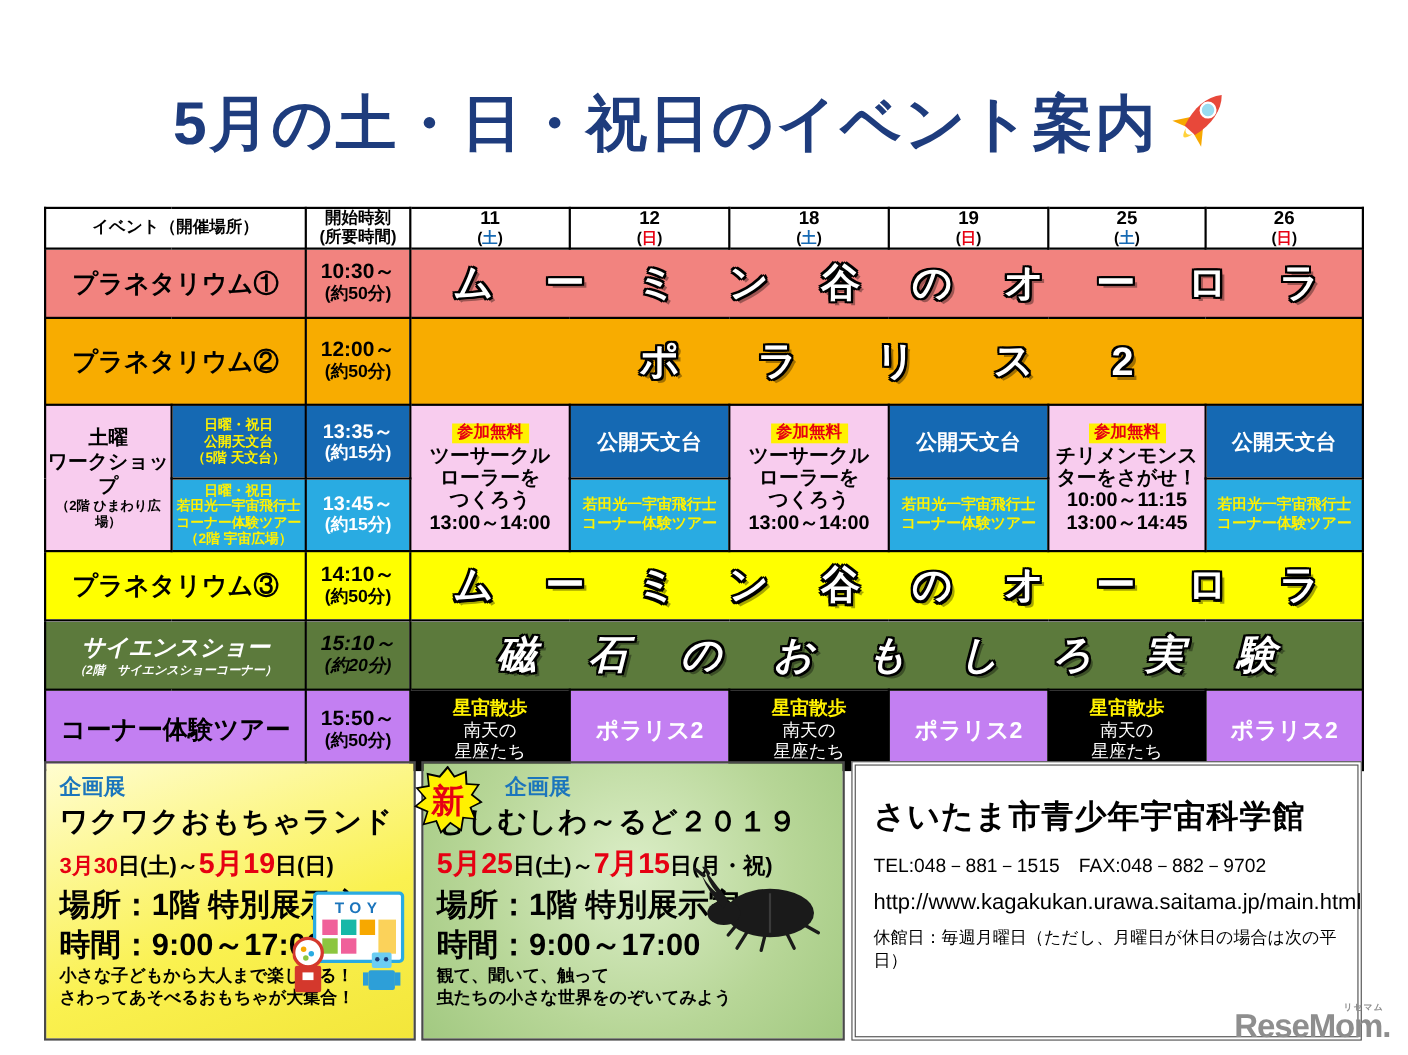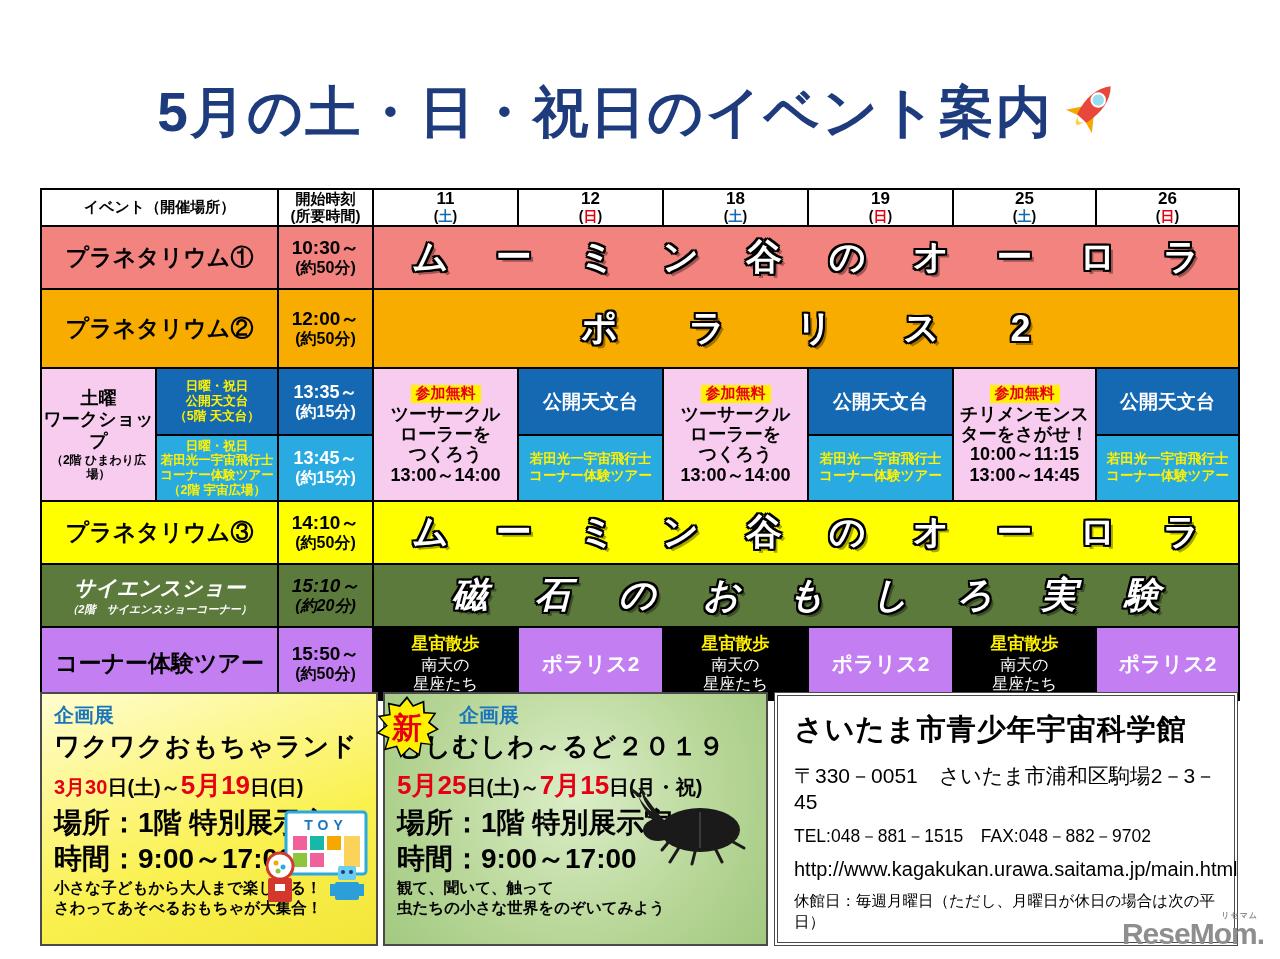--- a/index.html
+++ b/index.html
@@ -58,21 +58,21 @@
   .freecell .ln{font-size:18px;font-weight:bold;color:#000;white-space:nowrap;}
 
   .starcell{line-height:1.2;}
   .starcell .s1{font-size:17px;font-weight:bold;color:#FFF100;}
   .starcell .s2{font-size:16px;color:#fff;}
   .polaris{font-size:21px;font-weight:bold;color:#fff;}
 
   .box{position:absolute;top:692px;height:254px;border:2px solid #4A4A4A;padding:8px 12px;}
   .box1{left:40px;width:338px;background:linear-gradient(160deg,#FFFDD0 0%,#FAF150 60%,#F3E63A 100%);}
   .box2{left:383px;width:385px;background:radial-gradient(circle at 50% 40%,#DCEEC8 0%,#B7D697 60%,#A2C981 100%);}
-  .box3{left:774px;width:464px;background:#fff;border:4px double #4A4A4A;padding:14px 16px;}
+  .box3{left:774px;width:464px;background:#fff;border:4px double #4A4A4A;padding:27px 16px;}
 
   .tag{font-size:20px;font-weight:bold;color:var(--tagblue);}
   .ex-title{font-size:26px;font-weight:bold;color:#000;white-space:nowrap;letter-spacing:1px;}
   .dateline{font-size:20px;font-weight:bold;color:#000;white-space:nowrap;margin:4px 0 2px 0;}
   .dred{color:var(--red);} .dbig{font-size:26px;}
   .exline{font-size:28px;font-weight:bold;color:#000;line-height:1.3;}
   .exsmall{font-size:15.5px;font-weight:bold;color:#000;line-height:1.3;}
 
   .box2 .tag{margin-left:62px;}
   .newbadge{position:absolute;left:-10px;top:2px;width:64px;height:64px;}
@@ -397,21 +397,20 @@
       <ellipse cx="78" cy="42" rx="40" ry="22" fill="#1A1A1A"></ellipse>
       <ellipse cx="36" cy="42" rx="15" ry="11" fill="#1A1A1A"></ellipse>
       <path d="M36 38 Q22 24 16 8 Q24 20 30 24 Q20 12 20 4 Q30 18 40 30 Z" fill="#1A1A1A"></path>
       <path d="M18 8 L10 2 M22 6 L18 0" stroke="#1A1A1A" stroke-width="3" stroke-linecap="round"></path>
       <line x1="78" y1="24" x2="78" y2="60" stroke="#3A3A3A" stroke-width="2"></line>
     </svg>
   </div>
 
   <div class="box box3">
     <div class="mu-name">さいたま市青少年宇宙科学館</div>
-    <div class="mu-addr">〒330－0051　さいたま市浦和区駒場2－3－45</div>
     <div class="mu-tel">TEL:048－881－1515　FAX:048－882－9702</div>
     <div class="mu-url">http://www.kagakukan.urawa.saitama.jp/main.html</div>
     <div class="mu-closed">休館日：毎週月曜日（ただし、月曜日が休日の場合は次の平日）</div>
   </div>
 
   <div class="resemom">
     <span class="rm-kana">リセマム</span>
     <span class="rm-text">ReseMom.</span>
   </div>
 

